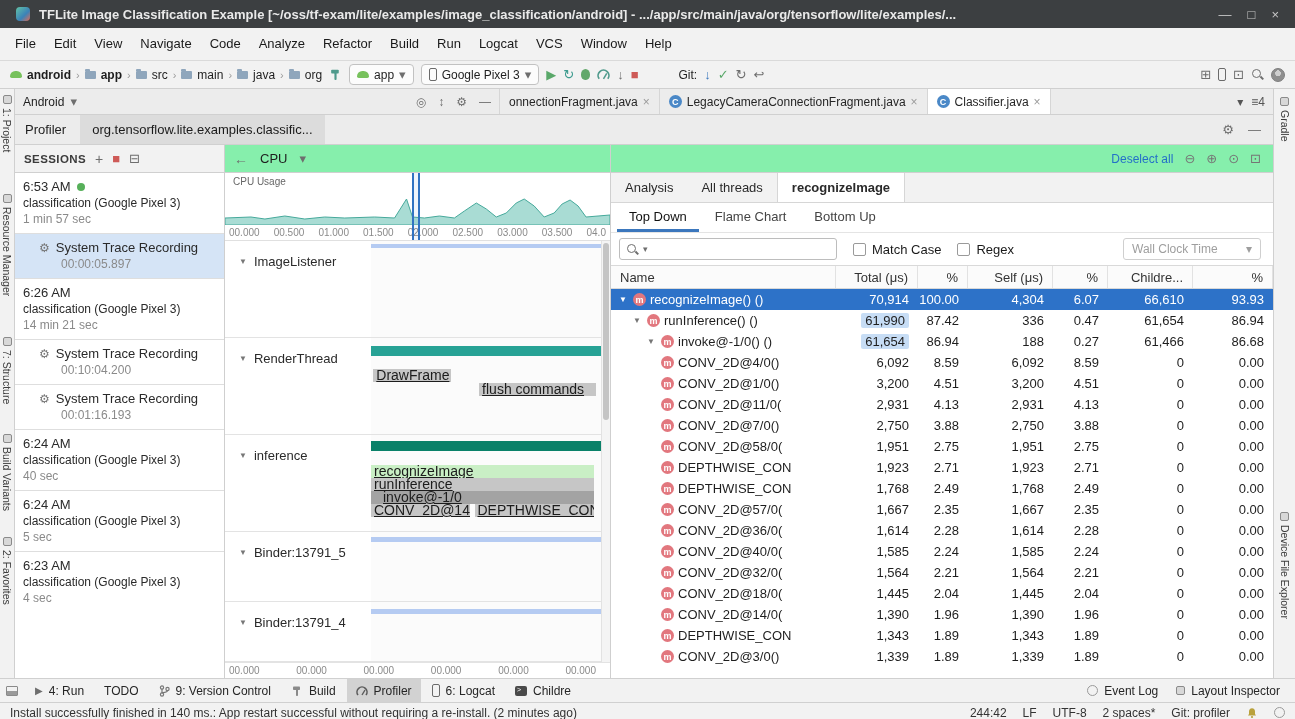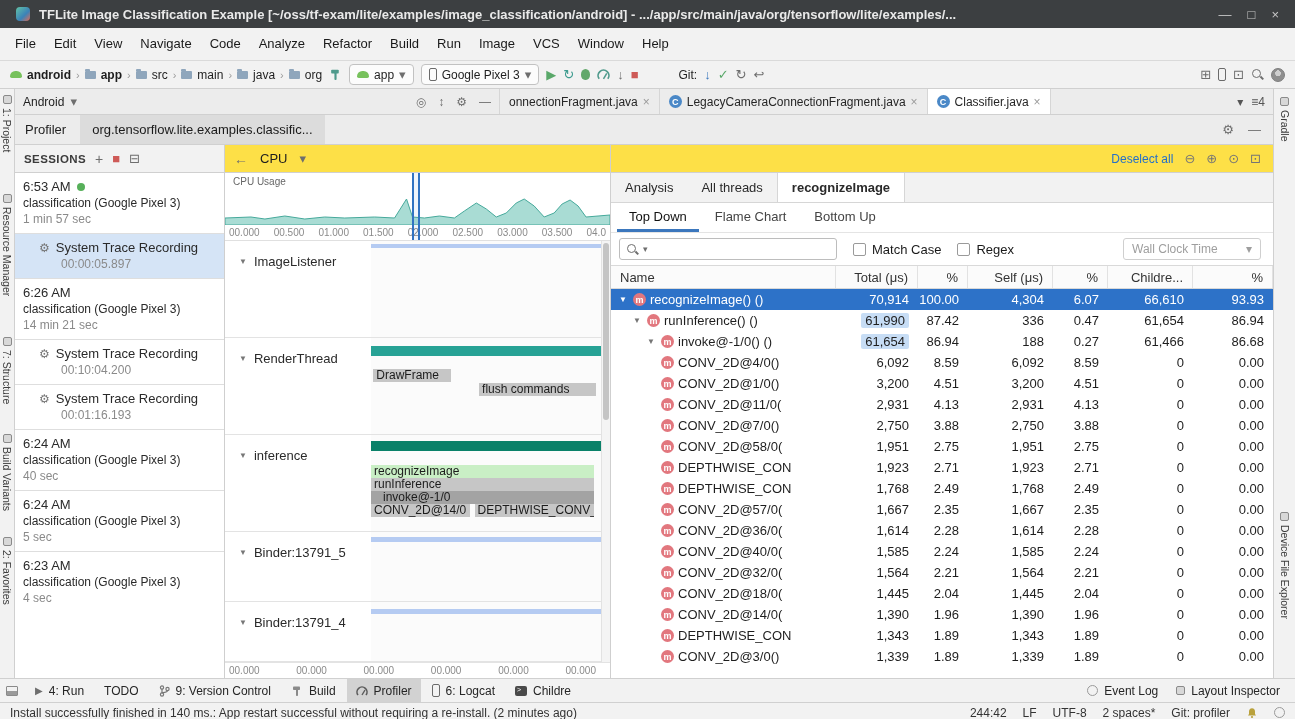--- a/index.html
+++ b/index.html
@@ -56,21 +56,21 @@
   .cicon { width:13px; height:13px; border-radius:50%; background:#4A88C7; color:#fff; font-size:9px; font-weight:bold; display:flex; align-items:center; justify-content:center; flex:none; }
   .xclose { color:#9B9B9B; font-size:12px; }
   .tab-extras { display:flex; align-items:center; gap:8px; padding:0 8px; color:#555; }
 
   
   .pf-row { height:30px; background:#ECECEC; border-bottom:1px solid #D0D0D0; display:flex; align-items:center; padding-left:10px; gap:14px; flex:none; }
   .pf-tab { background:#DCDCDC; height:100%; display:flex; align-items:center; padding:0 12px; color:#1A1A1A; }
   .pf-row .icons { margin-left:auto; display:flex; gap:14px; padding-right:12px; color:#6E6E6E; }
 
   
-  .ctl-row { height:28px; display:flex; border-bottom:1px solid #D0D0D0; background:#fde047; flex:none; }
+  .ctl-row { height:28px; display:flex; border-bottom:1px solid #D0D0D0; background:#86efac; flex:none; }
   .sess-head { width:210px; background:#F2F2F2; border-right:1px solid #CFCFCF; display:flex; align-items:center; gap:9px; padding:0 9px; flex:none; }
   .sess-title { font-size:11.5px; font-weight:bold; color:#3C3C3C; letter-spacing:.4px; }
   .cpu-head { width:386px; display:flex; align-items:center; gap:12px; padding:0 9px; border-right:1px solid #CFCFCF; flex:none; }
   .right-head { flex:1; display:flex; align-items:center; justify-content:flex-end; gap:11px; padding:0 12px; }
   .link { color:#2470C8; font-size:12px; }
   .circ { color:#757575; font-size:13px; }
 
   
   .main { display:flex; height:505px; background:#fff; flex:none; }
 
@@ -93,21 +93,21 @@
   .cpu-usage-label { position:absolute; top:3px; left:6px; font-size:10px; color:#666; z-index:2; background:rgba(255,255,255,.75); padding:0 2px; }
   .usage-svg { position:absolute; left:0; top:0; width:100%; height:52px; }
   .axis { position:absolute; bottom:0; left:0; right:0; height:16px; display:flex; justify-content:space-between; align-items:center; padding:0 4px; font-size:10px; color:#8A8A8A; }
   .sel-range { position:absolute; left:48.5%; top:0; bottom:0; width:8px; border-left:2px solid #3173C2; border-right:2px solid #3173C2; background:rgba(49,115,194,.07); z-index:3; }
   .threads { flex:1; overflow:hidden; }
   .thread-row { display:flex; border-bottom:1px solid #E3E3E3; }
   .h97 { height:97px; } .h70 { height:70px; } .h60 { height:60px; }
   .thread-label { width:146px; padding:13px 0 0 14px; display:flex; gap:7px; align-items:flex-start; color:#2A2A2A; flex:none; }
   .t-tri { color:#777; font-size:8px; padding-top:3px; }
   .thread-track { flex:1; position:relative; background:#FBFBFB; margin-right:9px; }
-  .bar { position:absolute; font-size:12px; line-height:13px; padding-left:3px; white-space:nowrap; overflow:hidden; color:#1C1C1C; }
+  .bar { position:absolute; font-size:14px; line-height:13px; padding-left:3px; white-space:nowrap; overflow:hidden; color:#1C1C1C;text-decoration:underline; }
   .k-blue { background:#B5CBF2; } .k-run { background:#27A295; } .k-infer { background:#0A8169; }
   .k-mint { background:#C9EFC5; } .k-gray { background:#C6C6C6; } .k-dgray { background:#A3A3A3;padding-left:12px; }
   .axis-bottom { height:16px; border-top:1px solid #E3E3E3; display:flex; justify-content:space-between; align-items:center; padding:0 14px 0 4px; font-size:10px; color:#8A8A8A; background:#fff; flex:none; }
   .cpu-scrollbar { position:absolute; right:0; top:68px; bottom:16px; width:9px; background:#F4F4F4; border-left:1px solid #E2E2E2; }
   .cpu-thumb { position:absolute; top:2px; left:1px; width:6px; height:42%; background:#C4C4C4; border-radius:3px; }
 
   
   .analysis { flex:1; display:flex; flex-direction:column; background:#fff; overflow:hidden; }
   .an-tabs { height:30px; background:#F2F2F2; border-bottom:1px solid #D6D6D6; display:flex; flex:none; }
   .an-tab { padding:0 14px; display:flex; align-items:center; color:#2A2A2A; }
@@ -167,21 +167,21 @@
 <div class="menubar">
   <span class="menu-item">File</span>
   <span class="menu-item">Edit</span>
   <span class="menu-item">View</span>
   <span class="menu-item">Navigate</span>
   <span class="menu-item">Code</span>
   <span class="menu-item">Analyze</span>
   <span class="menu-item">Refactor</span>
   <span class="menu-item">Build</span>
   <span class="menu-item">Run</span>
-  <span class="menu-item">Image</span>
+  <span class="menu-item">Logcat</span>
   <span class="menu-item">VCS</span>
   <span class="menu-item">Window</span>
   <span class="menu-item">Help</span>
 </div>
 
 <div class="toolbar">
   <span class="crumb">
     <span class="android-head"></span>
     <span class="b">android</span>
     <span class="sep">›</span>

